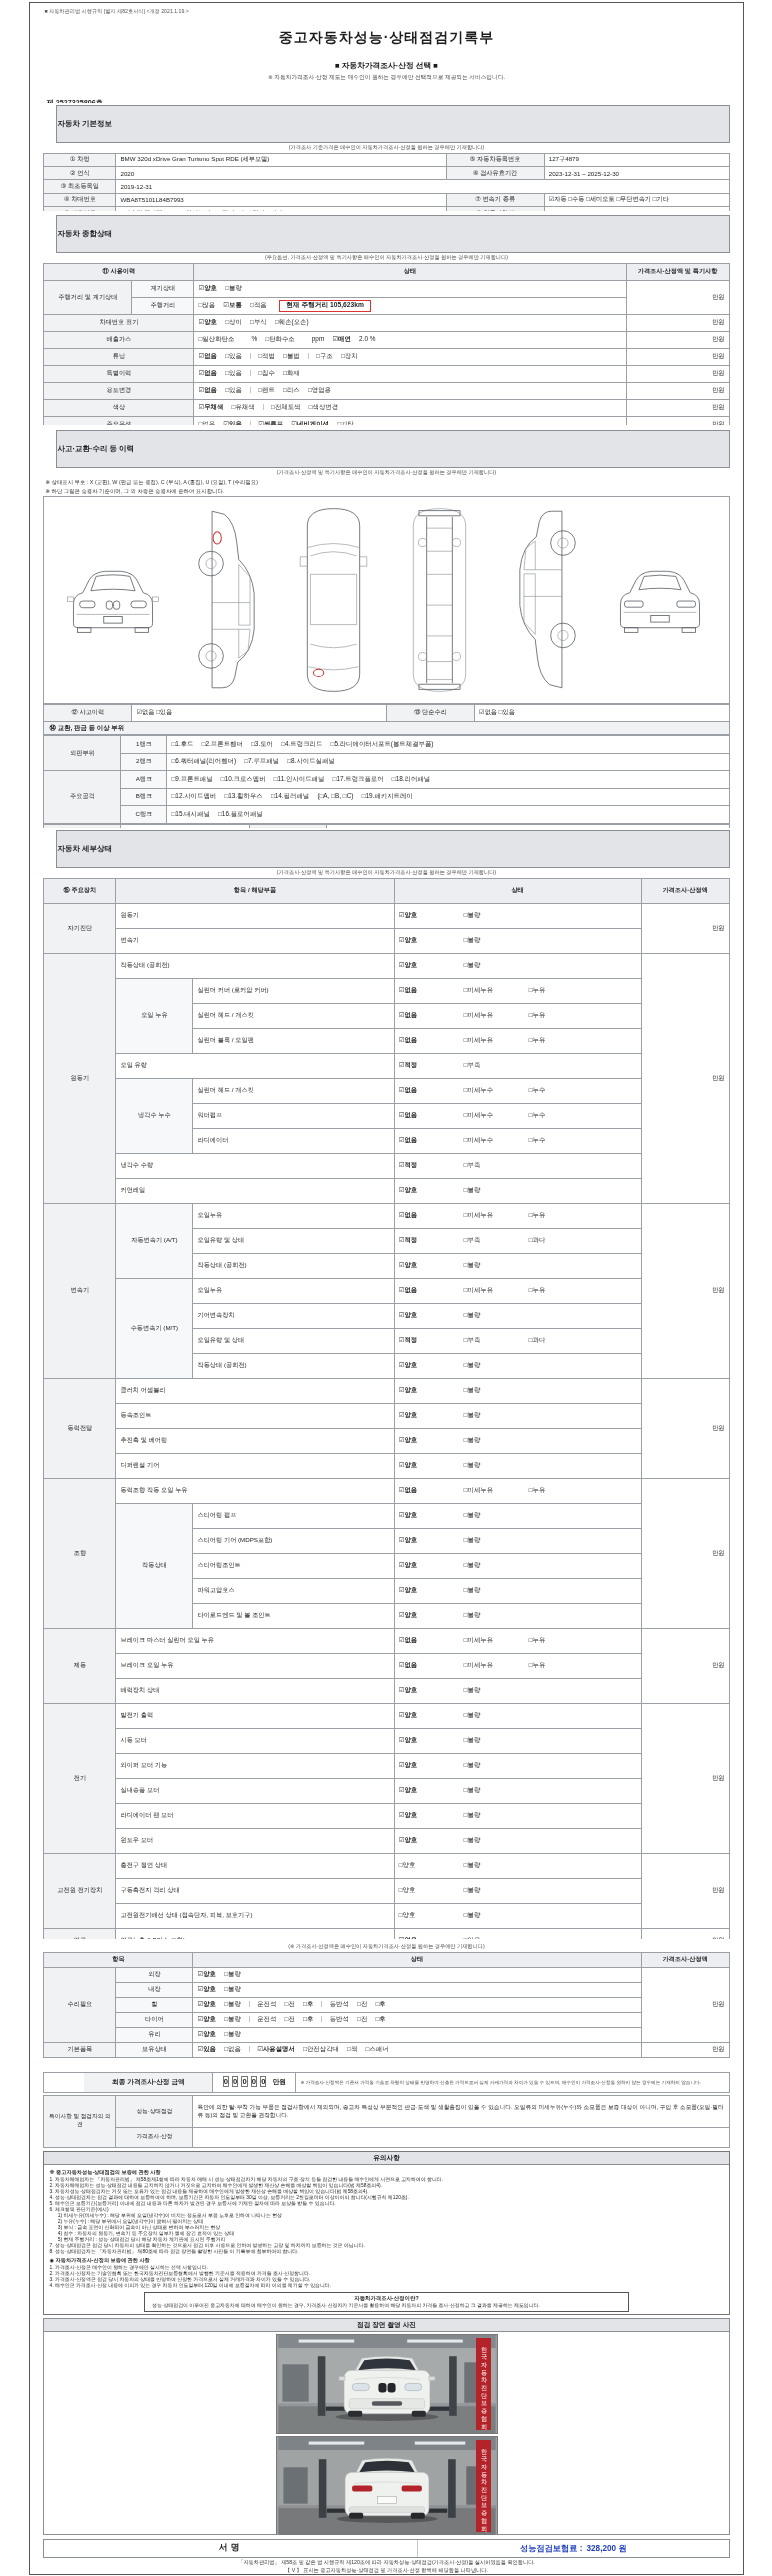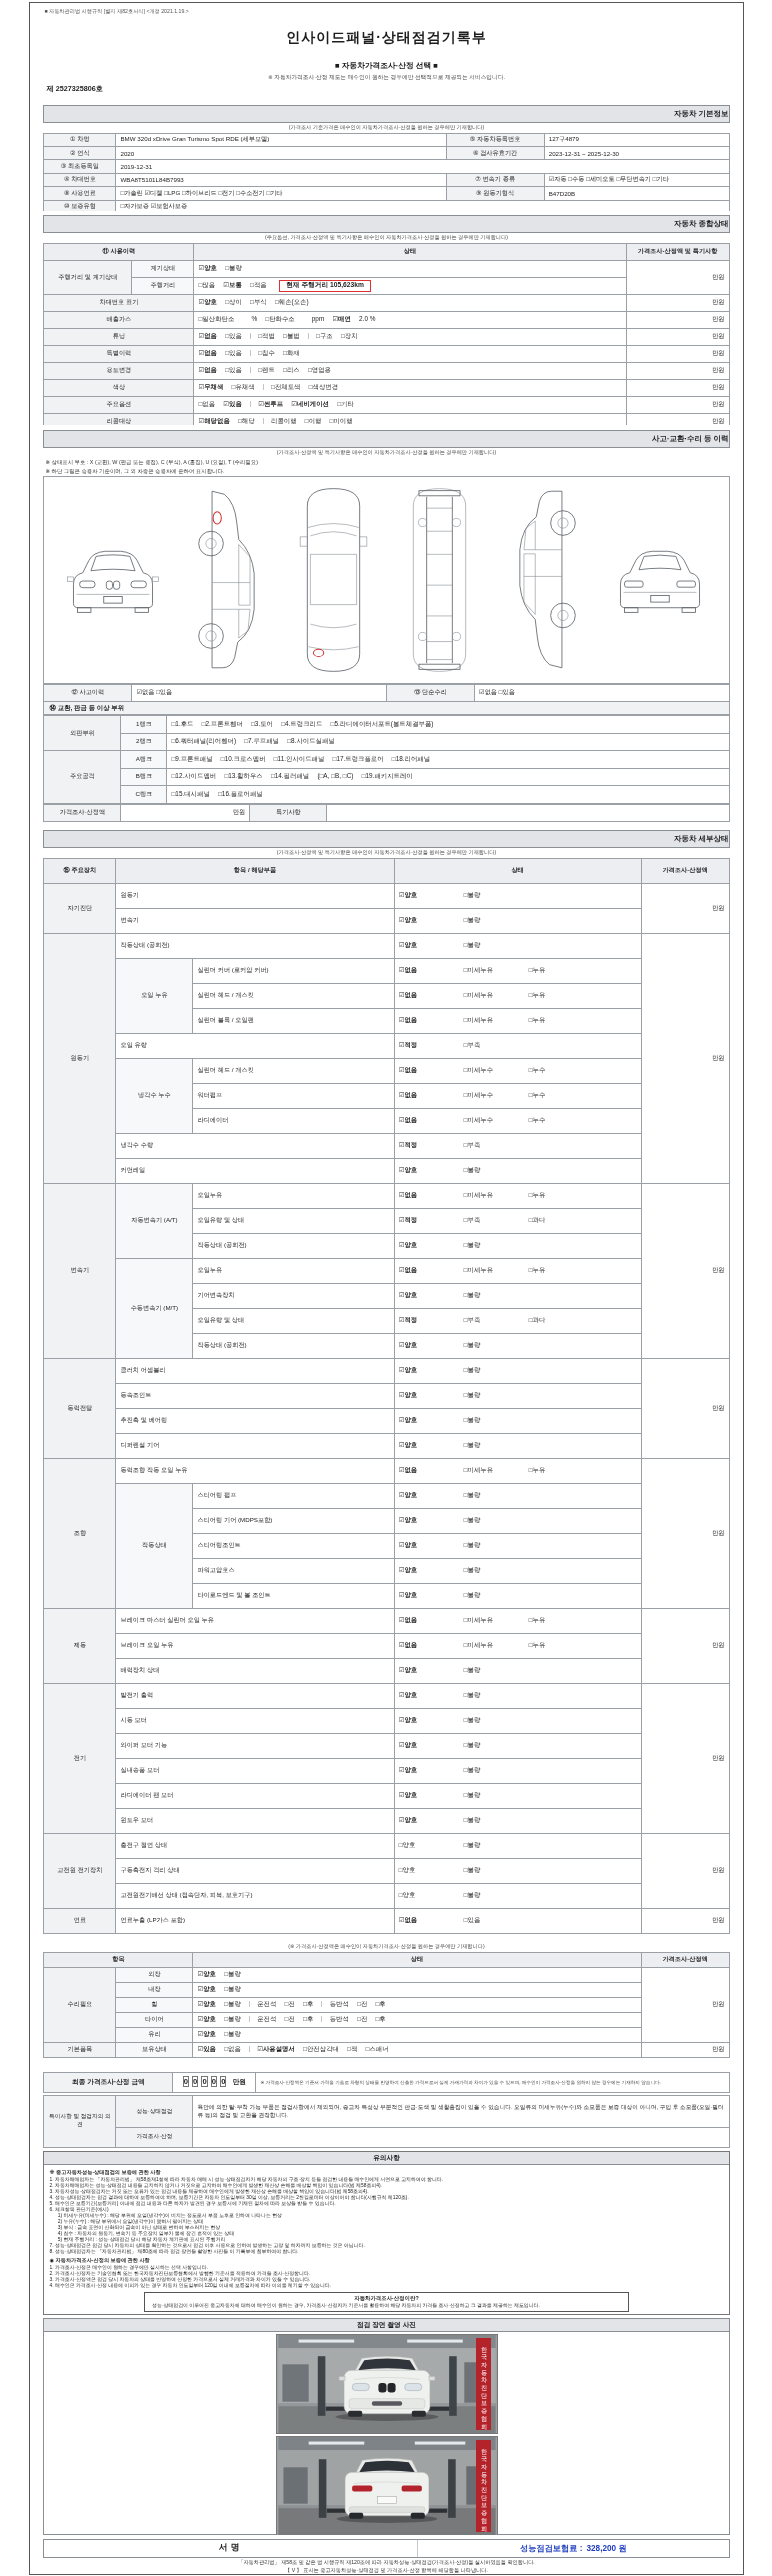--- a/index.html
+++ b/index.html
@@ -6,24 +6,24 @@
   html,body { width:773px; height:2576px; background:#fff; overflow:hidden;
     font-family:"Liberation Sans","DejaVu Sans",sans-serif; color:#1d1d1f; }
   .frame { position:absolute; left:29px; top:2.1px; width:715px; height:2573px;
     border:0.5px solid #555; background:#fff; }
   .sec { position:absolute; left:13.4px; right:13.4px; overflow:hidden; }
 
   .top-note { font-size:5.2px; color:#555; padding:1px 0 0 1px; }
   .title { text-align:center; font-size:14px; font-weight:bold; letter-spacing:1px; margin-top:13.4px; }
   .subtitle { text-align:center; font-size:7.7px; font-weight:bold; margin-top:14px; }
   .title-note { text-align:center; font-size:5.7px; color:#444; margin-top:3.1px; }
-  .doc-no { font-size:7.2px; font-weight:bold; margin-top:2px; padding-left:3.1px; }
-
-  .sec-title { background:#e2e4e8; border:0.5px solid #8a8f96; padding:3px 0; text-align:right;
-    font-weight:bold; font-size:7.5px; }
+  .doc-no { font-size:7.2px; font-weight:bold; margin-top:16px; padding-left:3.1px; }
+
+  .sec-title { background:#e2e4e8; border:0.5px solid #8a8f96; padding:13px 0; text-align:left;
+    font-weight:bold; font-size:7.5px;margin-left:13px; }
   .sec-note { text-align:center; font-size:5.2px; color:#444; padding:1px 0 1.5px; }
 
   table.grid { width:100%; border-collapse:collapse; table-layout:fixed; background:#fff; }
   .grid td { border:0.5px solid #9aa0a6; font-size:6.2px; padding:1px 4.1px; vertical-align:middle;
     overflow:hidden; white-space:nowrap; }
   .lbl { background:#f1f2f4; text-align:center; }
   .colhead { background:#eceef1; text-align:center; font-weight:bold; font-size:6.4px; }
   .sublbl { background:#f7f8f9; text-align:center; font-size:6px; white-space:normal; }
   .devcell { background:#f1f2f4; text-align:center; font-size:6.4px; white-space:normal; }
   .itemcell { padding-left:6.2px; white-space:normal; }
@@ -45,21 +45,21 @@
   .band { background:#f1f2f4; border:0.5px solid #9aa0a6; border-top:none; font-weight:bold;
     font-size:6.4px; padding:1.5px 5.2px; }
   .vwrap { position:relative; width:77px; height:196px; }
   .vwrap svg { position:absolute; left:-59px; top:59px; width:196px; height:77px; }
   .rot90 svg { transform:rotate(90deg); }
   .rot270 svg { transform:rotate(-90deg); }
   .diag { stroke:#5a6066; fill:none; stroke-width:1.6; }
   .diag-light { stroke:#8a9096; fill:none; stroke-width:1.2; }
   .mark { stroke:#d23030; fill:none; stroke-width:2; }
 
-  .final-row { display:flex; border:0.5px solid #9aa0a6; height:20.6px; align-items:stretch; }
+  .final-row { display:flex; border:0.5px solid #9aa0a6; height:20.6px; align-items:stretch;padding-left:40px; }
   .final-label { width:129px; background:#f1f2f4; border-right:0.5px solid #9aa0a6; display:flex;
     align-items:center; justify-content:center; font-weight:bold; font-size:6.7px; }
   .digits { display:flex; align-items:center; padding:0 9.3px; border-right:0.5px solid #9aa0a6; }
   .digit { width:13.4px; height:14.4px; border:0.5px solid #777; margin-right:3.1px; text-align:center;
     line-height:14.4px; font-size:7.7px; font-weight:bold; }
   .digit-unit { font-size:6.7px; font-weight:bold; margin-left:3.1px; }
   .final-note { flex:1; font-size:4.6px; line-height:5.7px; color:#444; padding:2.1px 4.1px;
     display:flex; align-items:center; }
 
   .special td { font-size:5.7px; white-space:normal; }
@@ -96,21 +96,21 @@
 
   .footer-line { text-align:center; font-size:5.2px; color:#333; margin-top:1.5px; }
 </style>
 </head>
 <body>
 
 <div class="frame">
 
   <div class="sec" style="top:4.1px;height:96px">
     <div class="top-note">■ 자동차관리법 시행규칙 [별지 제82호서식] &lt;개정 2021.1.19.&gt;</div>
-    <div class="title">인사이드패널·상태점검기록부</div>
+    <div class="title">중고자동차성능·상태점검기록부</div>
     <div class="subtitle">■ 자동차가격조사·산정 선택 ■</div>
     <div class="title-note">※ 자동차가격조사·산정 제도는 매수인이 원하는 경우에만 선택적으로 제공되는 서비스입니다.</div>
     <div class="doc-no">제 2527325806호</div>
   </div>
 
   <div class="sec" style="top:102px;height:106px">
     <div class="sec-title">자동차 기본정보</div>
     <div class="sec-note">(가격조사 기준가격은 매수인이 자동차가격조사·산정을 원하는 경우에만 기재합니다)</div>
     <table class="grid basic">
       <colgroup>

